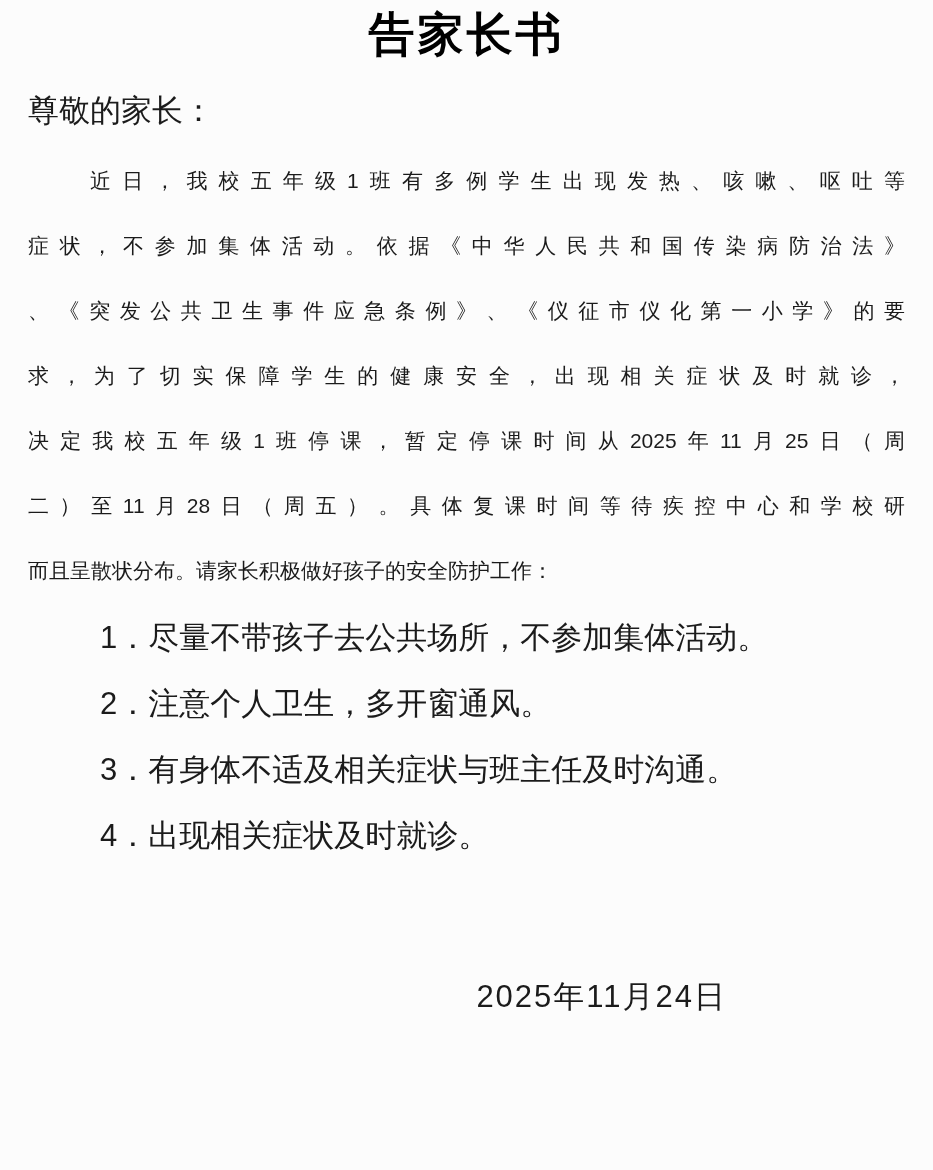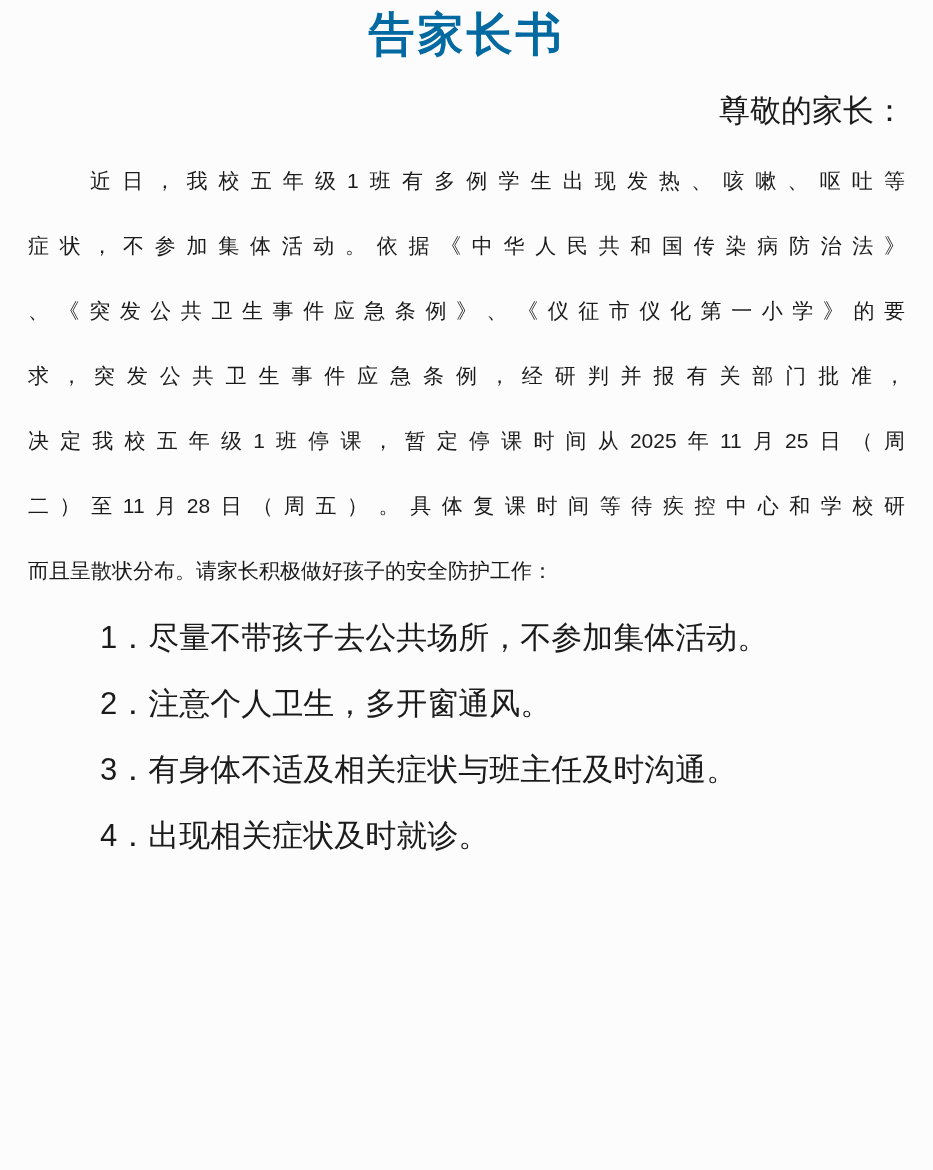--- a/index.html
+++ b/index.html
@@ -21,28 +21,27 @@
     padding: 0 28px;
   }
   .title {
     margin-top: 6px;
     height: 56px;
     line-height: 56px;
     text-align: center;
     font-size: 46px;
     font-weight: bold;
     letter-spacing: 3px;
-    color: #0369a1;
+    color: #000000;
   }
   .salutation {
     margin-top: 16px;
     height: 65px;
     line-height: 65px;
     font-size: 31px;
-    text-align: right;
   }
   .body-block {
     margin-top: 5px;
   }
   .para-line {
     height: 65px;
     line-height: 65px;
     font-size: 21px;
     text-align: justify;
     text-align-last: justify;
@@ -90,29 +89,30 @@
 <div class="page">
 
   <div class="title">告家长书</div>
 
   <div class="salutation">尊敬的家长：</div>
 
   <div class="body-block">
       <div class="para-line first">近日，我校五年级1班有多例学生出现发热、咳嗽、呕吐等</div>
       <div class="para-line">症状，不参加集体活动。依据《中华人民共和国传染病防治法》</div>
       <div class="para-line">、《突发公共卫生事件应急条例》、《仪征市仪化第一小学》的要</div>
-      <div class="para-line">求，突发公共卫生事件应急条例，经研判并报有关部门批准，</div>
+      <div class="para-line">求，为了切实保障学生的健康安全，出现相关症状及时就诊，</div>
       <div class="para-line">决定我校五年级1班停课，暂定停课时间从2025年11月25日（周</div>
       <div class="para-line">二）至11月28日（周五）。具体复课时间等待疾控中心和学校研</div>
       <div class="para-line last-line">而且呈散状分布。请家长积极做好孩子的安全防护工作：</div>
     </div>
 
   <div class="list-block">
       <div class="list-item">1．尽量不带孩子去公共场所，不参加集体活动。</div>
       <div class="list-item">2．注意个人卫生，多开窗通风。</div>
       <div class="list-item">3．有身体不适及相关症状与班主任及时沟通。</div>
       <div class="list-item">4．出现相关症状及时就诊。</div>
     </div>
 
   <div class="sign-block">
+    <div class="date-line">2025年11月24日</div>
   </div>
 
 </div>
 
 </body></html>

